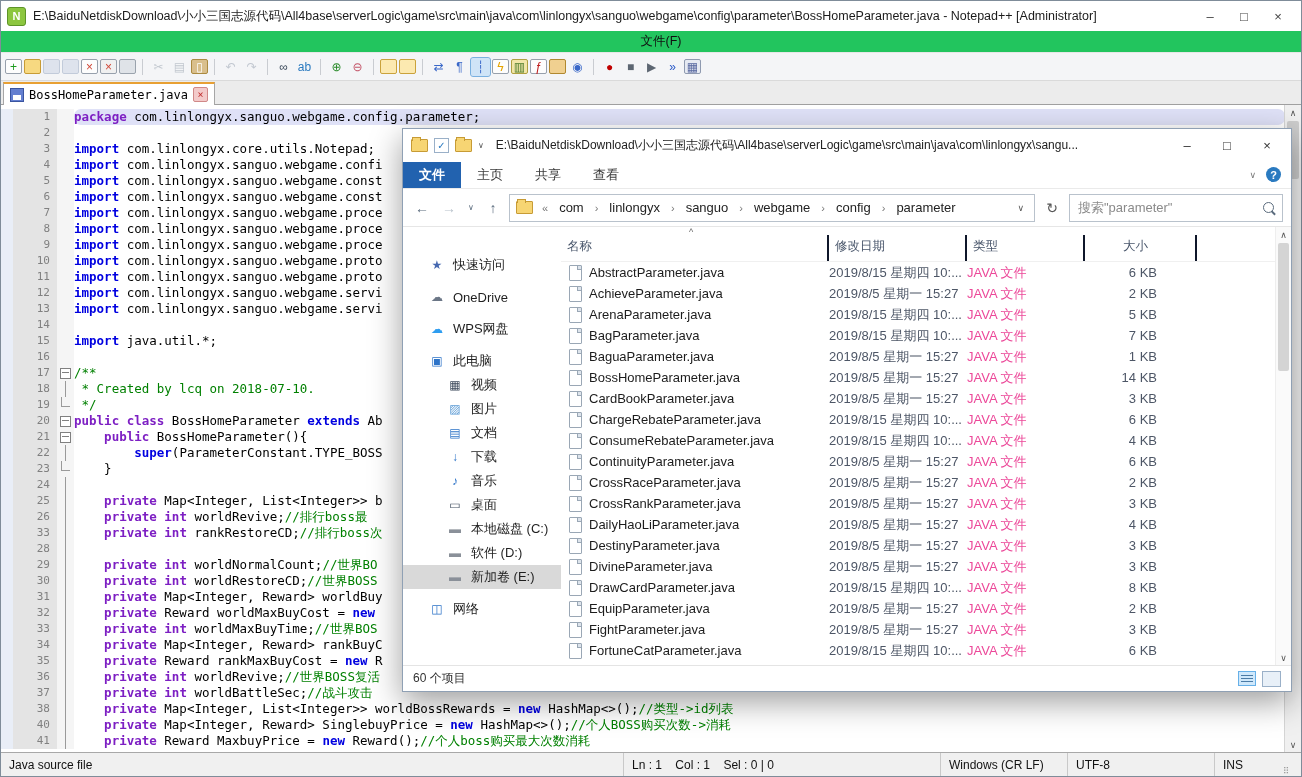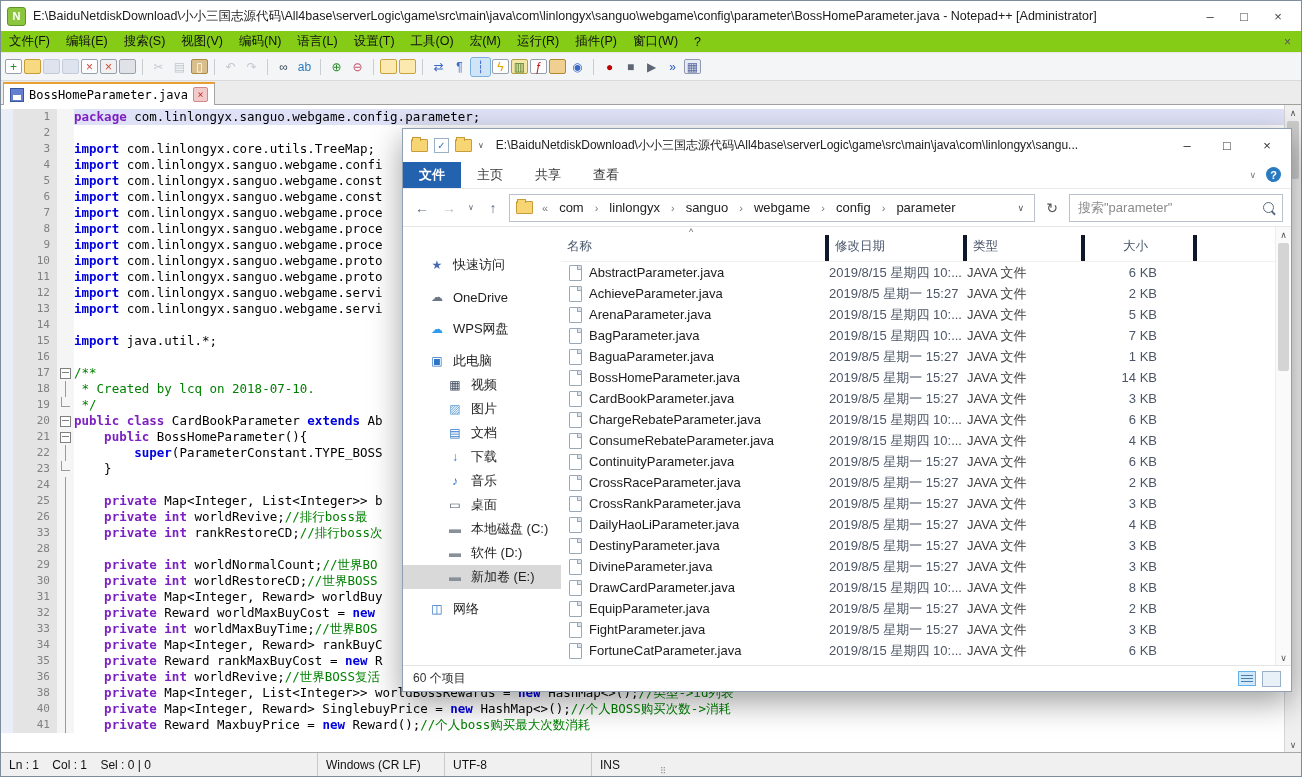--- a/index.html
+++ b/index.html
@@ -5,21 +5,21 @@
   html,body{margin:0;padding:0;}
   body{width:1302px;height:777px;position:relative;overflow:hidden;background:#fff;
        font-family:"Liberation Sans",sans-serif;-webkit-font-smoothing:antialiased;}
   
   #npp{position:absolute;inset:0;border:1px solid #7f8c99;display:flex;flex-direction:column;background:#fff;}
   .npp-titlebar{height:30px;display:flex;align-items:center;padding:0 6px;background:#fff;font-size:12.5px;color:#1b1b1b;}
   .npp-appicon{width:17px;height:17px;border-radius:3px;background:#8cc63f;color:#fff;font-weight:bold;
       font-size:11px;display:flex;align-items:center;justify-content:center;margin-right:7px;border:1px solid #5d9427;}
   .npp-title{flex:1;white-space:nowrap;overflow:hidden;text-overflow:ellipsis;}
   .winbtn{width:34px;height:26px;display:flex;align-items:center;justify-content:center;color:#444;font-size:13px;}
-  .npp-menubar{height:21px;display:flex;align-items:center;background:#84cc16;font-size:12.5px;color:#111;padding-left:0;}
+  .npp-menubar{height:21px;display:flex;align-items:center;background:#22c55e;font-size:12.5px;color:#111;padding-left:20px;flex-direction:column;}
   .menu-item{padding:2px 8px;}
   .menu-spacer{flex:1;}
   .menu-close{padding:0 10px;color:#555;font-size:12px;}
   .npp-toolbar{height:27px;display:flex;align-items:center;background:#f4f5f7;border-top:1px solid #e7e7e7;border-bottom:1px solid #dadada;padding-left:4px;gap:2px;}
   .tb-icon{width:19px;height:18px;display:flex;align-items:center;justify-content:center;font-size:12px;
       border-radius:2px;box-sizing:border-box;line-height:1;}
   .tb-icon.dim{opacity:.55;}
   .tb-icon.active{background:#cfe4f7;outline:1px solid #7ab0e0;}
   .tb-sep{width:1px;height:16px;background:#c9ccd1;margin:0 4px;}
   .npp-tabbar{height:23px;background:#ececec;display:flex;align-items:flex-end;border-bottom:1px solid #a0a0a0;padding-left:2px;}
@@ -30,21 +30,21 @@
   .tabclose{width:13px;height:13px;background:#f3caca;border:1px solid #d08888;color:#c03030;font-size:10px;
       display:flex;align-items:center;justify-content:center;border-radius:2px;}
   
   .npp-editor{flex:1;position:relative;background:#fff;overflow:hidden;}
   #code-lines{position:absolute;top:4px;left:0;right:16px;}
   .code-line{display:flex;height:16px;font-family:"DejaVu Sans Mono",monospace;font-size:12.5px;line-height:16px;}
   .cl-bm{width:12px;background:#e9eef7;flex:none;}
   .cl-num{width:44px;flex:none;background:#e4e4e4;color:#808080;text-align:right;padding-right:7px;font-size:11px;box-sizing:border-box;}
   .cl-fold{width:17px;flex:none;background:#f5f5f5;display:flex;align-items:center;justify-content:center;}
   .cl-txt{flex:1;white-space:pre;color:#000;}
-  .code-line.hl .cl-txt{background:#dfe1f7;}
+  .code-line.hl .cl-txt{background:#dfe1f7;border-radius:7px;}
   .seg-k{color:#7d1fc3;font-weight:bold;}
   .seg-b{color:#0000e0;font-weight:bold;}
   .seg-c{color:#008000;}
   .fbox{width:9px;height:9px;border:1px solid #808080;background:#fff;position:relative;}
   .fbox::after{content:"";position:absolute;left:1px;right:1px;top:3px;height:1px;background:#808080;}
   .fline{width:1px;height:16px;background:#9a9a9a;}
   .fend{width:8px;height:9px;border-left:1px solid #9a9a9a;border-bottom:1px solid #9a9a9a;margin-bottom:7px;}
   .npp-vscroll{position:absolute;top:0;right:0;bottom:0;width:16px;background:#f0f0f0;border-left:1px solid #d5d5d5;}
   .vs-arrow{height:15px;display:flex;align-items:center;justify-content:center;font-size:9px;color:#555;}
   .vs-arrow.bottom{position:absolute;bottom:0;left:0;right:0;}
@@ -86,29 +86,29 @@
   .mag::after{content:"";position:absolute;width:5px;height:1.5px;background:#5a6b7d;transform:rotate(45deg);left:7px;top:9px;}
   .exp-body{flex:1;display:flex;min-height:0;position:relative;}
   .exp-side{width:158px;flex:none;padding-top:18px;overflow:hidden;}
   .side-item{height:24px;display:flex;align-items:center;gap:8px;padding-left:26px;color:#1f1f1f;}
   .side-item.child{padding-left:44px;}
   .side-item.gap{margin-top:8px;}
   .side-item.selected{background:#d9d9d9;}
   .side-ico{width:16px;text-align:center;font-size:12px;flex:none;}
   .exp-list{flex:1;position:relative;min-width:0;}
   .list-head{height:34px;display:flex;align-items:flex-end;color:#49566b;font-size:12.5px;position:relative;border-bottom:1px solid #f0f0f0;}
-  .col-h{padding:0 0 6px 6px;box-sizing:border-box;border-right:4px solid #0f172a;height:26px;display:flex;align-items:flex-end;}
+  .col-h{padding:0 0 6px 6px;box-sizing:border-box;border-right:2px solid #0f172a;height:26px;display:flex;align-items:flex-end;}
   .sort-ind{position:absolute;top:0;left:128px;color:#666;font-size:9px;}
   .file-row{height:21px;display:flex;align-items:center;}
   .fr-icon{width:28px;flex:none;display:flex;justify-content:center;}
   .page-ico{width:11px;height:14px;background:#fff;border:1px solid #9aa7b5;border-radius:1px;position:relative;display:inline-block;}
   .page-ico::after{content:"";position:absolute;top:0;right:0;width:3px;height:3px;background:#dde4ec;border-left:1px solid #9aa7b5;border-bottom:1px solid #9aa7b5;}
   .fr-name{width:240px;flex:none;white-space:nowrap;overflow:hidden;color:#1c1c1c;}
   .fr-date{width:138px;flex:none;color:#4d5666;white-space:nowrap;overflow:hidden;}
-  .fr-type{width:118px;flex:none;color:#404040;}
+  .fr-type{width:118px;flex:none;color:#ec4899;}
   .fr-size{width:72px;flex:none;color:#4d5666;text-align:right;padding-right:14px;}
   .exp-scroll{position:absolute;top:0;right:0;bottom:0;width:15px;background:#fafafa;border-left:1px solid #eee;}
   .exp-scroll .vs-thumb{top:16px;height:128px;background:#d4d4d4;}
   .exp-status{height:25px;border-top:1px solid #e4e4e4;display:flex;align-items:center;padding:0 10px;font-size:12px;color:#333;}
   .view-btns{margin-left:auto;display:flex;gap:6px;align-items:center;}
   .view-details{width:18px;height:15px;background:#cfe8fb;border:1px solid #66b0e8;display:flex;flex-direction:column;justify-content:space-evenly;padding:1px 2px;box-sizing:border-box;}
   .view-details i{display:block;height:1px;background:#4a7ba6;}
   .view-thumbs{width:17px;height:14px;background:#e8f0f8;border:1px solid #9ab0c8;}
 </style>
 </head>
@@ -201,21 +201,21 @@
         <div class="code-line">
           <span class="cl-bm"></span>
           <span class="cl-num">2</span>
           <span class="cl-fold"></span>
           <span class="cl-txt"></span>
         </div>
         <div class="code-line">
           <span class="cl-bm"></span>
           <span class="cl-num">3</span>
           <span class="cl-fold"></span>
-          <span class="cl-txt"><span class="seg-b">import</span><span> com.linlongyx.core.utils.TreeMap;</span></span>
+          <span class="cl-txt"><span class="seg-b">import</span><span> com.linlongyx.core.utils.Notepad;</span></span>
         </div>
         <div class="code-line">
           <span class="cl-bm"></span>
           <span class="cl-num">4</span>
           <span class="cl-fold"></span>
           <span class="cl-txt"><span class="seg-b">import</span><span> com.linlongyx.sanguo.webgame.confi</span></span>
         </div>
         <div class="code-line">
           <span class="cl-bm"></span>
           <span class="cl-num">5</span>
@@ -311,21 +311,21 @@
             <span class="fend"></span>
           </span>
           <span class="cl-txt"><span class="seg-c"> */</span></span>
         </div>
         <div class="code-line">
           <span class="cl-bm"></span>
           <span class="cl-num">20</span>
           <span class="cl-fold">
             <span class="fbox"></span>
           </span>
-          <span class="cl-txt"><span class="seg-k">public</span><span> </span><span class="seg-k">class</span><span> CardBookParameter </span><span class="seg-b">extends</span><span> Ab</span></span>
+          <span class="cl-txt"><span class="seg-k">public</span><span> </span><span class="seg-k">class</span><span> BossHomeParameter </span><span class="seg-b">extends</span><span> Ab</span></span>
         </div>
         <div class="code-line">
           <span class="cl-bm"></span>
           <span class="cl-num">21</span>
           <span class="cl-fold">
             <span class="fbox"></span>
           </span>
           <span class="cl-txt"><span>    </span><span class="seg-k">public</span><span> BossHomeParameter(){</span></span>
         </div>
         <div class="code-line">
@@ -440,20 +440,28 @@
           </span>
           <span class="cl-txt"><span>    </span><span class="seg-k">private</span><span> Reward rankMaxBuyCost = </span><span class="seg-b">new</span><span> R</span></span>
         </div>
         <div class="code-line">
           <span class="cl-bm"></span>
           <span class="cl-num">36</span>
           <span class="cl-fold">
             <span class="fline"></span>
           </span>
           <span class="cl-txt"><span>    </span><span class="seg-k">private</span><span> </span><span class="seg-k">int</span><span> worldRevive;</span><span class="seg-c">//世界BOSS复活</span></span>
+        </div>
+        <div class="code-line">
+          <span class="cl-bm"></span>
+          <span class="cl-num">37</span>
+          <span class="cl-fold">
+            <span class="fline"></span>
+          </span>
+          <span class="cl-txt"><span>    </span><span class="seg-k">private</span><span> </span><span class="seg-k">int</span><span> worldBattleSec;</span><span class="seg-c">//战斗攻击</span></span>
         </div>
         <div class="code-line">
           <span class="cl-bm"></span>
           <span class="cl-num">38</span>
           <span class="cl-fold">
             <span class="fline"></span>
           </span>
           <span class="cl-txt"><span>    </span><span class="seg-k">private</span><span> Map&lt;Integer, List&lt;Integer&gt;&gt; worldBossRewards = </span><span class="seg-b">new</span><span> HashMap&lt;&gt;();</span><span class="seg-c">//类型-&gt;id列表</span></span>
         </div>
         <div class="code-line">
@@ -474,20 +482,21 @@
         </div>
       </div>
     <div class="npp-vscroll">
       <div class="vs-arrow">∧</div>
       <div class="vs-thumb"></div>
       <div class="vs-arrow bottom">∨</div>
     </div>
   </div>
 
   <div class="npp-status">
+    <span class="st-seg st-doc">Java source file</span>
     <span class="st-seg" style="width:300px;">Ln : 1    Col : 1    Sel : 0 | 0</span>
     <span class="st-seg" style="width:110px;">Windows (CR LF)</span>
     <span class="st-seg" style="width:130px;">UTF-8</span>
     <span class="st-seg" style="width:40px;border-right:none;">INS</span>
     <span class="st-seg st-grip">⠿</span>
   </div>
 </div>
 
 <div id="exp">
   <div class="exp-titlebar">

